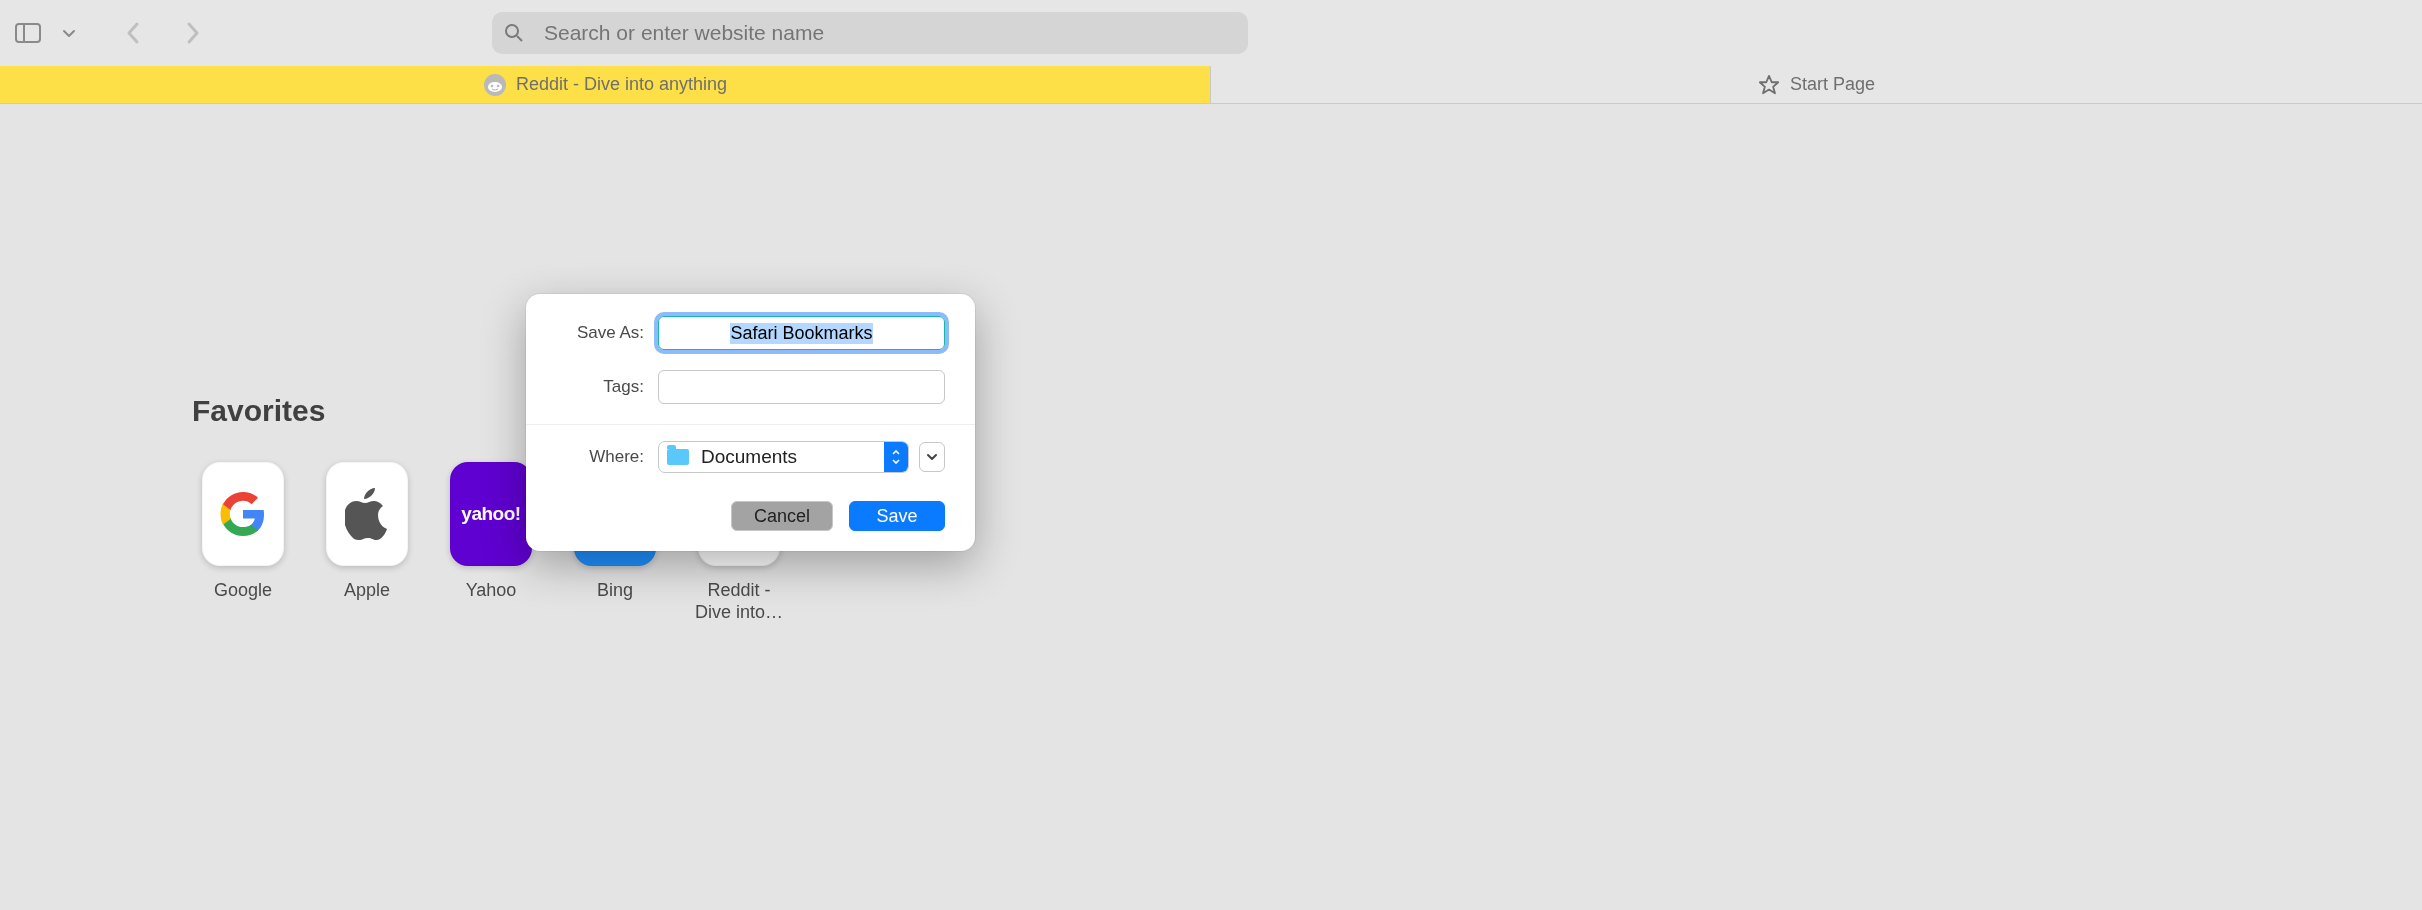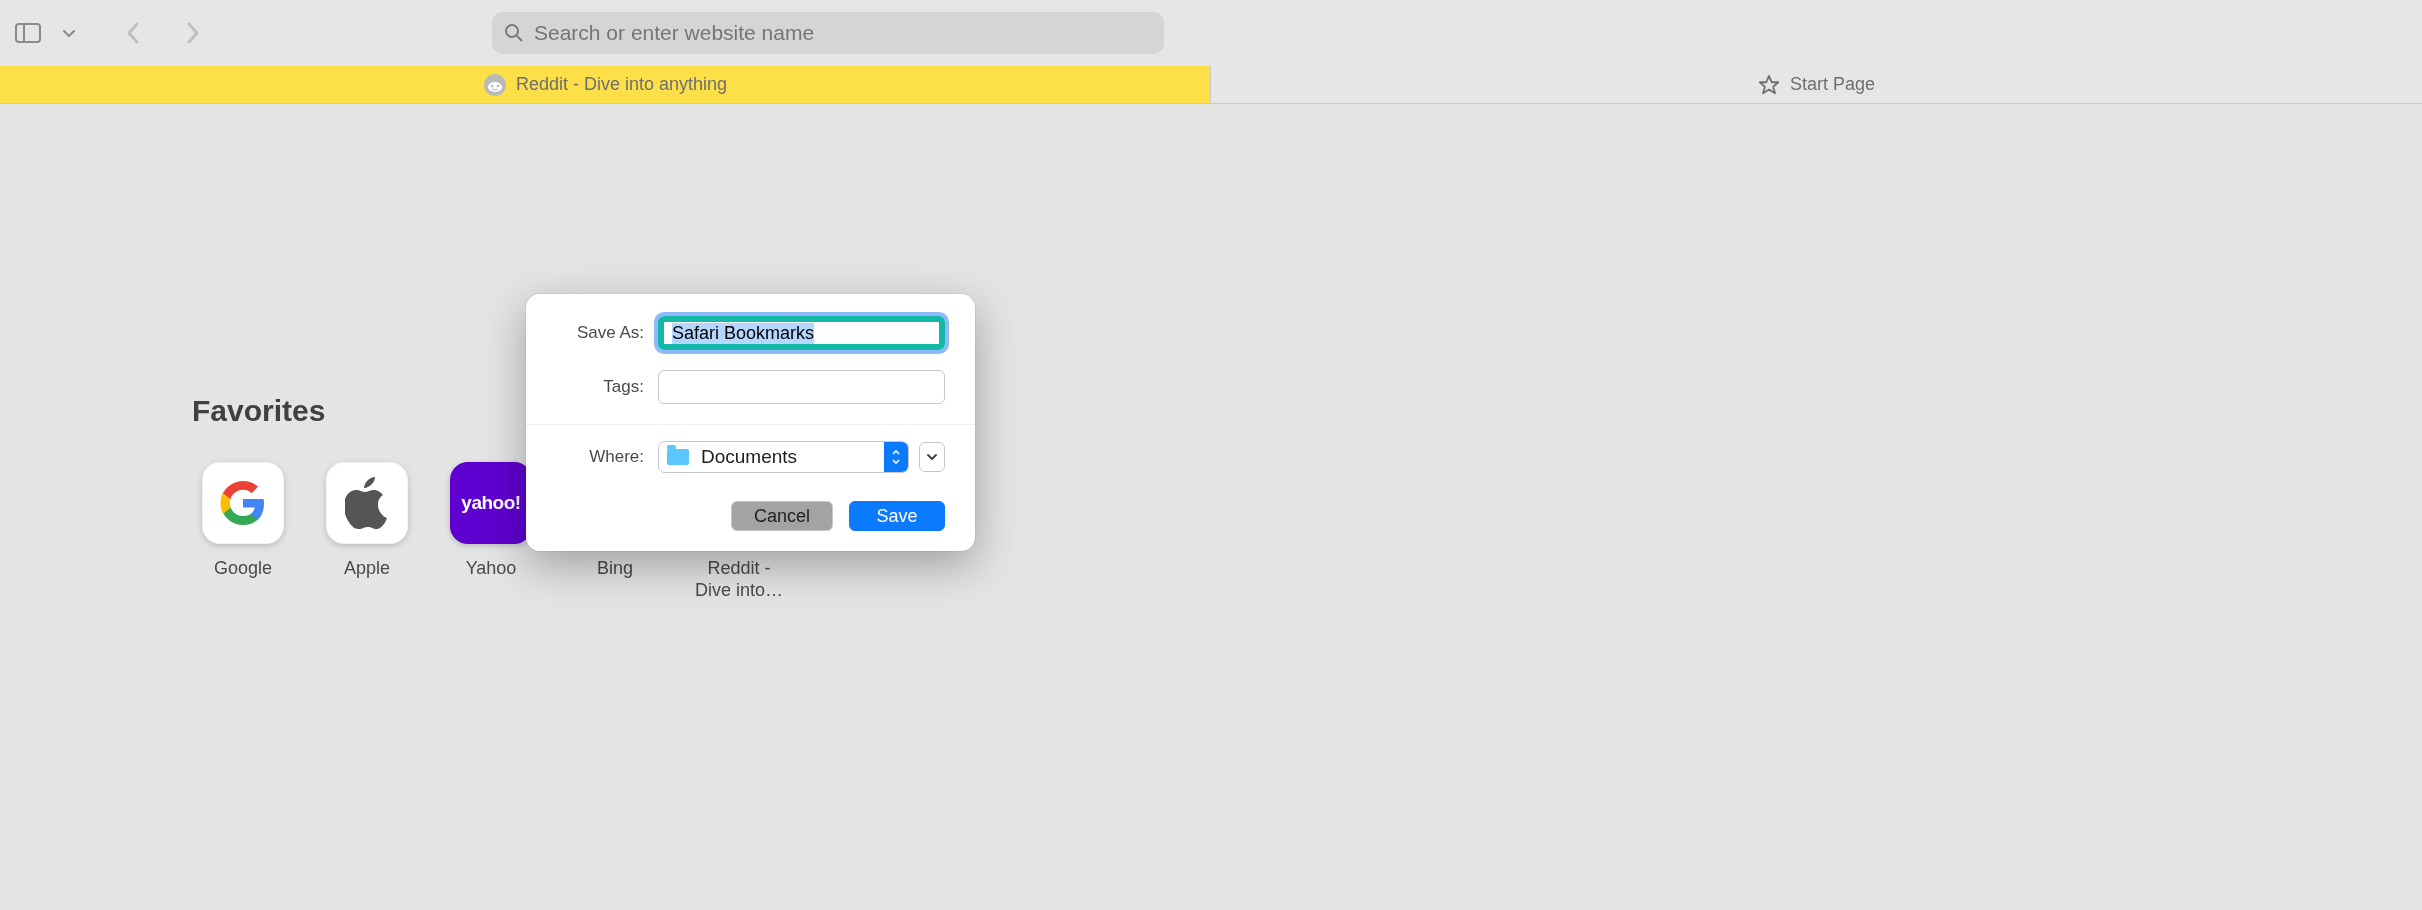--- a/index.html
+++ b/index.html
@@ -34,29 +34,29 @@
   }
   .nav-arrows { display:flex; gap:30px; margin-left:28px;}
   .nav-arrow {
     width:30px;height:44px;
     display:flex;align-items:center;justify-content:center;
     color:#b9b9b9;
     font-size:28px;font-weight:600;
   }
   .addr {
     margin-left: 280px;
-    width: 672px;
+    width: 756px;
     height: 42px;
     background: #d5d5d5;
     border-radius: 10px;
     display:flex;
     align-items:center;
     padding: 0 12px;
     color:#7a7a7a;
-    gap:10px;
+    gap:20px;
   }
   .addr input {
     flex:1;border:none;background:transparent;
     font-size:21px;color:#7a7a7a;outline:none;
   }
 
   
   .tab-bar {
     height: 38px;
     background:#e6e6e6;
@@ -97,21 +97,21 @@
   .fav-row {
     display:flex;
     gap:22px;
     margin-top:34px;
   }
   .fav {
     width:102px;
     text-align:center;
   }
   .fav-tile {
-    width:82px;height:82px;border-radius:18px;
+    width:82px;height:104px;border-radius:18px;
     box-shadow:0 2px 6px rgba(0,0,0,.18), inset 0 0 0 1px rgba(0,0,0,.04);
     display:flex;align-items:center;justify-content:center;
     margin:0 auto;
     font-weight:700;color:#fff;font-size:22px;
   }
   .fav-label{
     margin-top:14px;font-size:18px;color:#4a4a4a;
     line-height:1.2;
     max-height:2.4em;overflow:hidden;
   }
@@ -134,22 +134,23 @@
     width:88px;text-align:right;color:#4a4a4a;font-size:17px;
   }
   .text-field{
     flex:1;
     height:34px;
     border:1px solid #c7c7c7;border-radius:6px;
     padding:0 8px;font-size:18px;
     outline:none;
   }
   .text-field.focus{
-    border:6px solid #14b8a6;
+    border:1px solid #14b8a6;
     box-shadow:0 0 0 4px rgba(0,103,244,.45);
+    justify-content:center;
   }
   .text-field.focus span.sel{
     background:#b4d7ff;
   }
   .where-picker{
     flex:1;display:flex;gap:10px;align-items:center;
   }
   .where-select{
     flex:1;height:32px;border:1px solid #c7c7c7;border-radius:7px;
     display:flex;align-items:center;justify-content:space-between;

